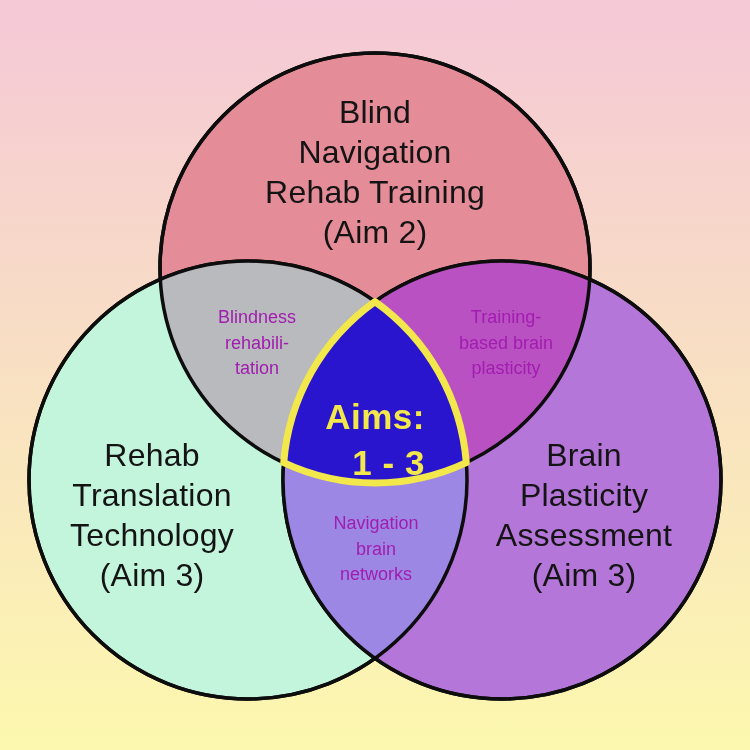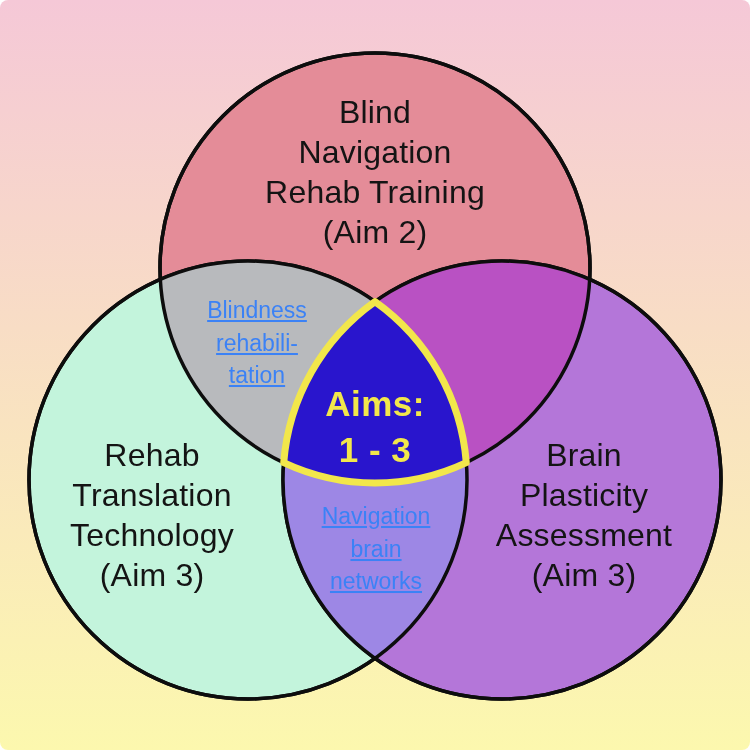--- a/index.html
+++ b/index.html
@@ -2,21 +2,20 @@
 <html><head>
 <meta charset="utf-8">
 <style>
   html, body { margin: 0; padding: 0; }
   body { font-family: "Liberation Sans", "DejaVu Sans", sans-serif; }
   .stage {
     position: relative;
     width: 750px;
     height: 750px;
     overflow: hidden;
-    border-radius: 8px;
   }
   .stage svg { position: absolute; inset: 0; display: block; }
 
   .ring { fill: none; stroke-width: 3.5px; }
   .circle-base { stroke-width: 3.5px; }
   .center-shape { stroke-width: 7px; stroke-linejoin: round; }
 
   .label {
     position: absolute;
     transform: translate(-50%, -50%);
@@ -24,24 +23,23 @@
     white-space: pre-line;
     pointer-events: none;
   }
   .circle-label {
     font-size: 32px;
     line-height: 1.25;
     color: #141414;
     letter-spacing: 0.2px;
   }
   .overlap-label {
-    font-size: 23px;
+    font-size: 18px;
     line-height: 1.42;
-    color: #3b82f6;
-    text-decoration: underline;
+    color: #a21caf;
   }
   .center-label {
     font-size: 35px;
     line-height: 1.32;
     font-weight: bold;
     color: #f2e74b;
     letter-spacing: 0.5px;
   }
 </style>
 </head>
@@ -86,21 +84,24 @@
 
   <div class="label circle-label" style="left:584px; top:515px;">Brain
 Plasticity
 Assessment
 (Aim 3)</div>
 
   <div class="label overlap-label" style="left:257px; top:343px;">Blindness
 rehabili-
 tation</div>
 
+  <div class="label overlap-label" style="left:506px; top:343px;">Training-
+based brain
+plasticity</div>
 
   <div class="label overlap-label" style="left:376px; top:549px;">Navigation
 brain
 networks</div>
 
-  <div class="label center-label" style="left:375px; top:427px;">Aims:
+  <div class="label center-label" style="left:375px; top:440px;text-align:right;">Aims:
 1 - 3</div>
 
 </div>
 
 </body></html>

